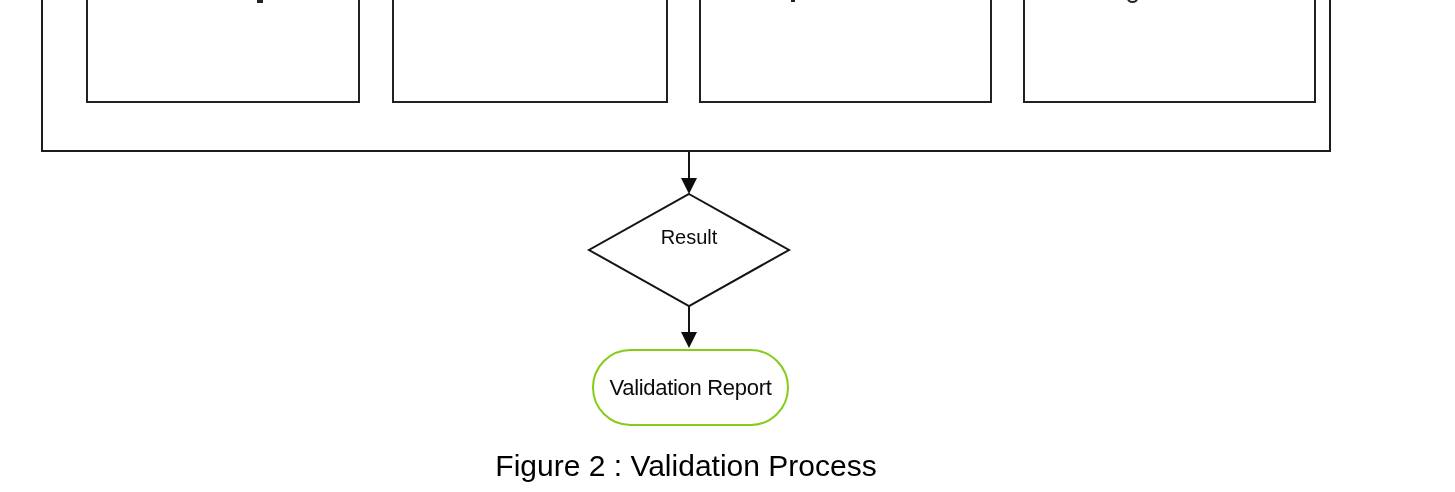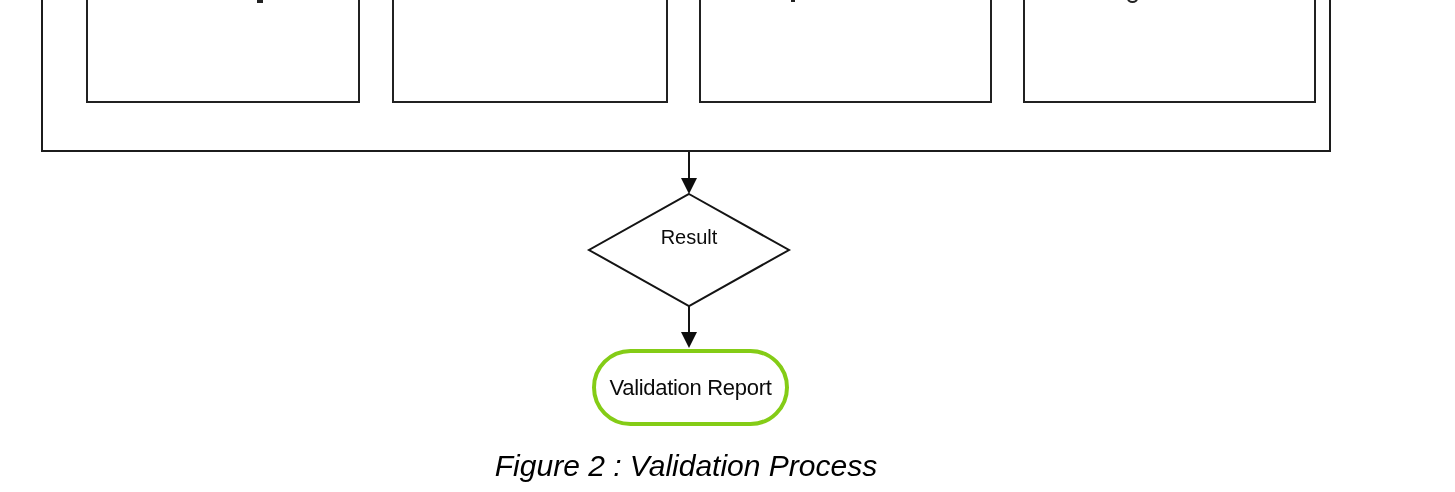--- a/index.html
+++ b/index.html
@@ -75,21 +75,21 @@
     font-size: 20px;
     line-height: 26px;
     color: #0b0b0b;
   }
   .terminator {
     position: absolute;
     left: 592px;
     top: 349px;
     width: 197px;
     height: 77px;
-    border: 4px solid #84cc16;
+    border: 2px solid #84cc16;
     border-radius: 40px;
     box-sizing: border-box;
     background: #ffffff;
     display: flex;
     align-items: center;
     justify-content: center;
   }
   .terminator-label {
     font-size: 22px;
     letter-spacing: -0.3px;
@@ -97,21 +97,20 @@
     white-space: nowrap;
   }
   .figure-caption {
     position: absolute;
     left: 41px;
     top: 449px;
     width: 1290px;
     text-align: center;
     font-size: 30px;
     color: #000000;
-    font-style: italic;
   }
 </style>
 </head>
 <body>
 
 <div class="canvas">
 
   <div class="outer-container"></div>
 
   <div class="sub-box b1"></div>

